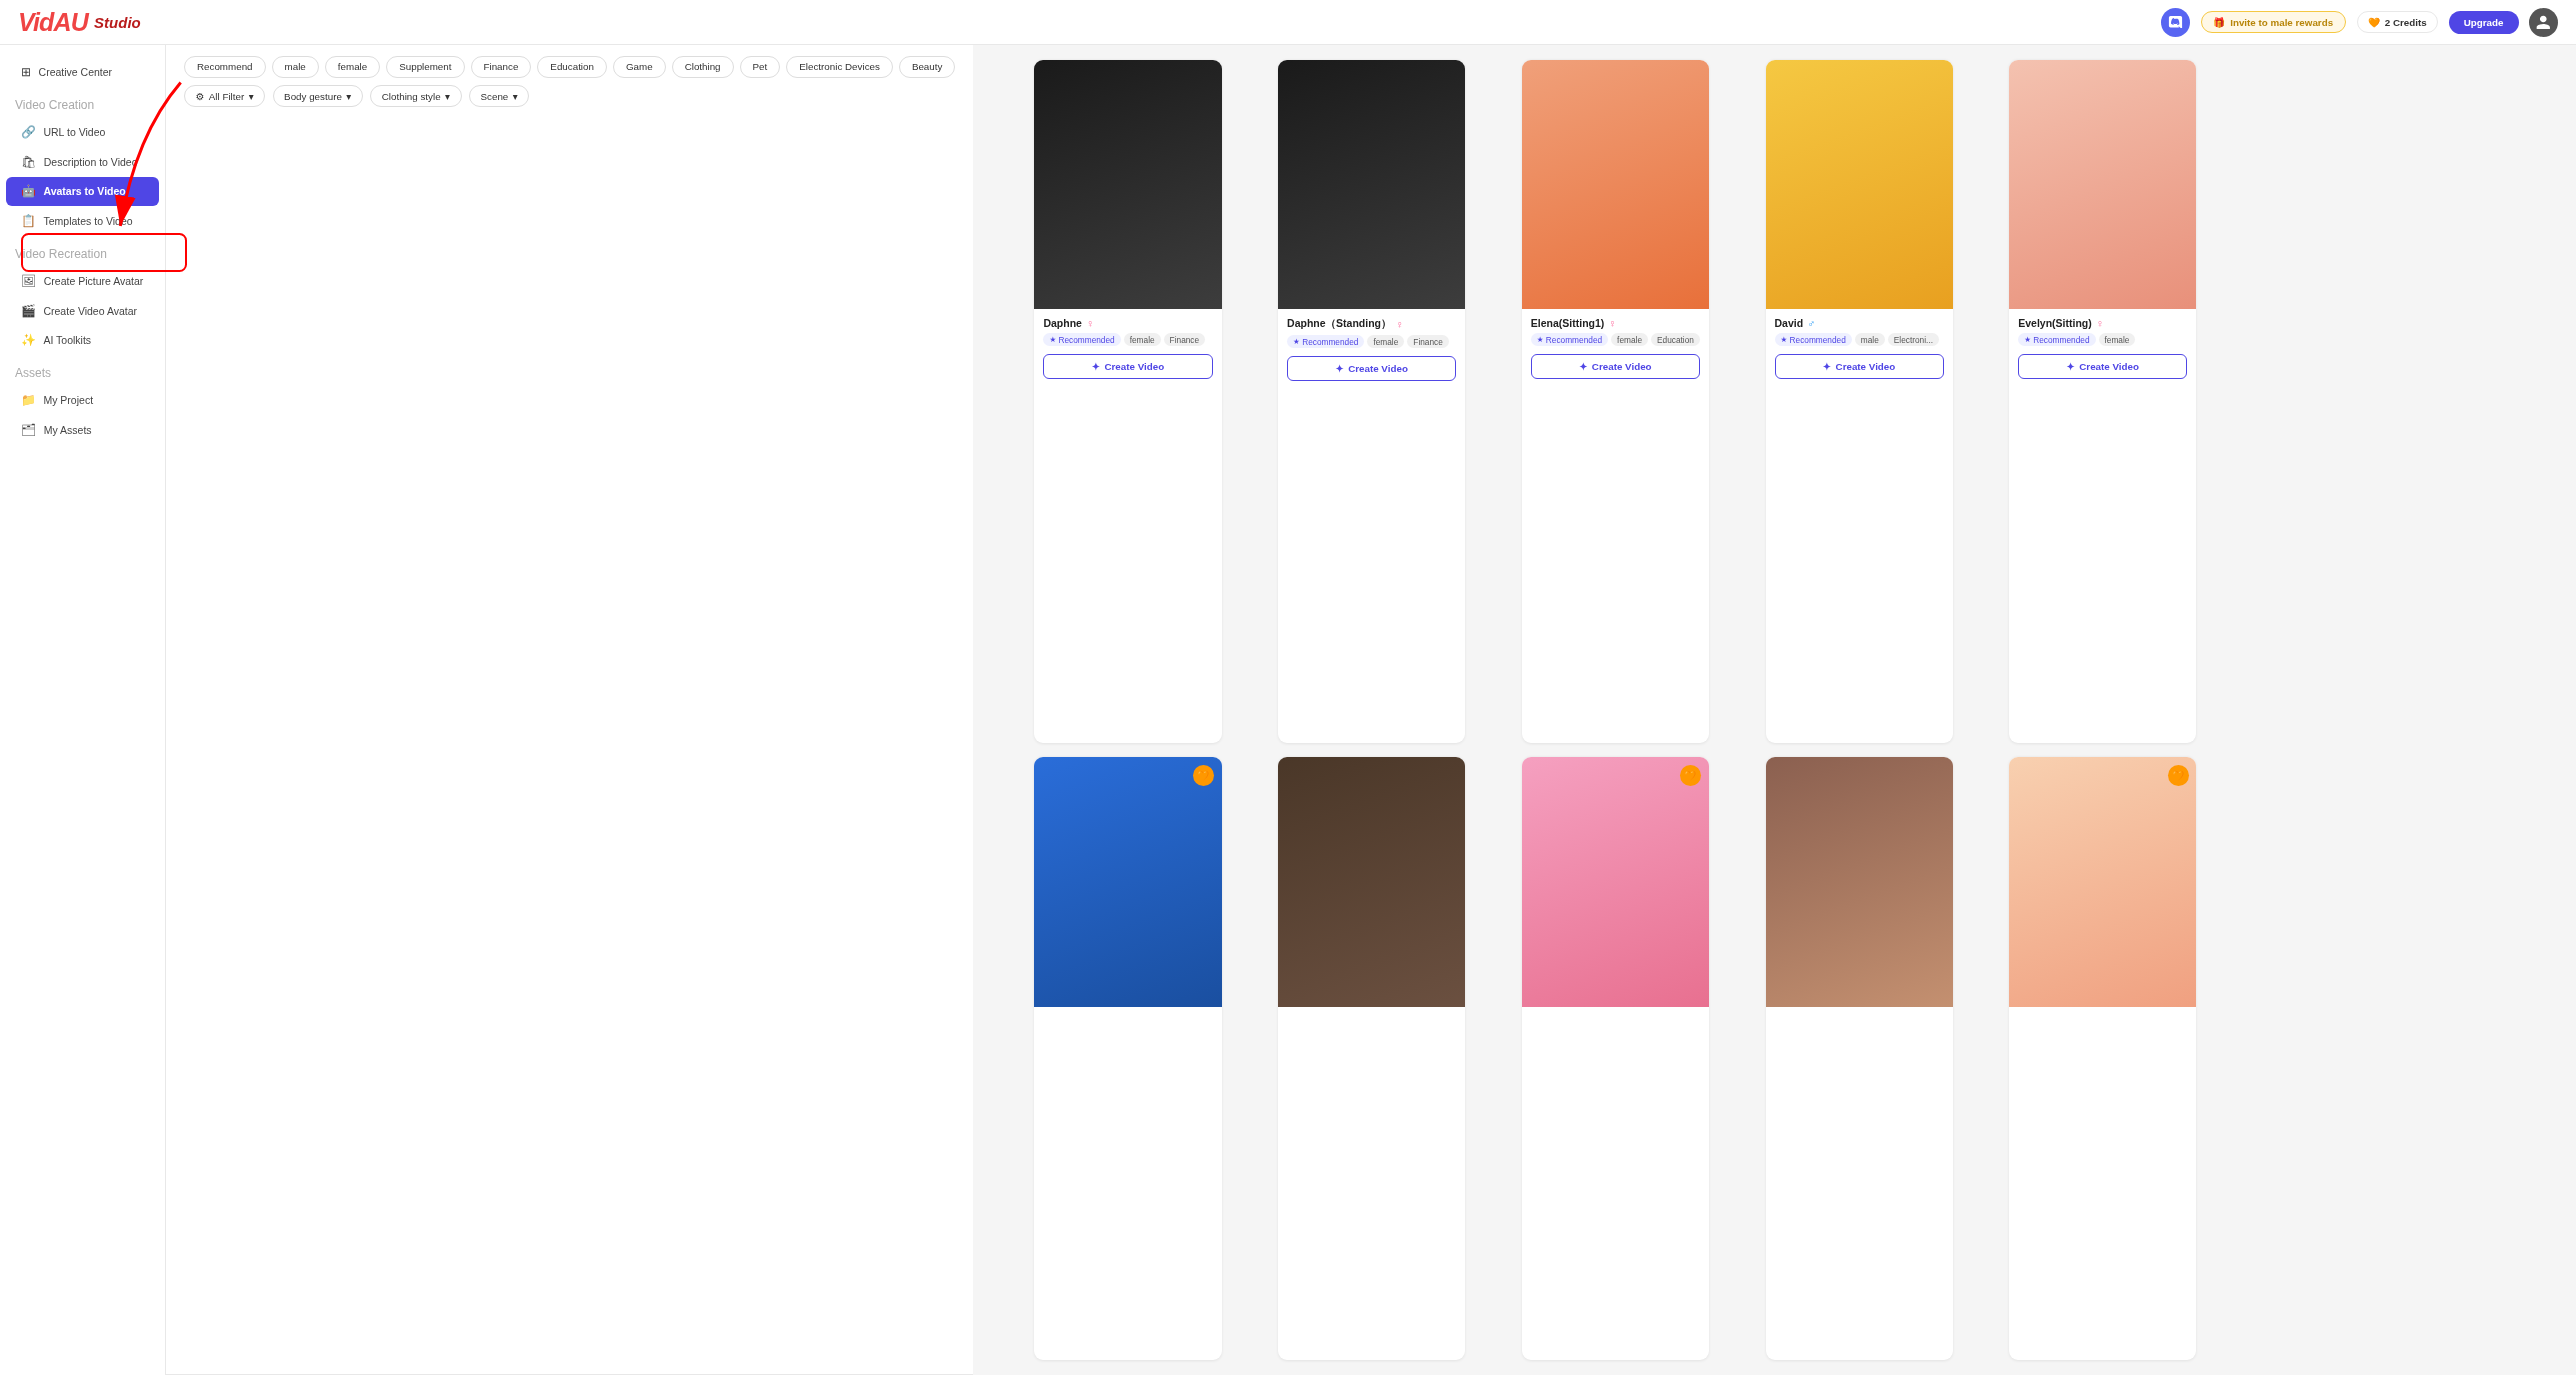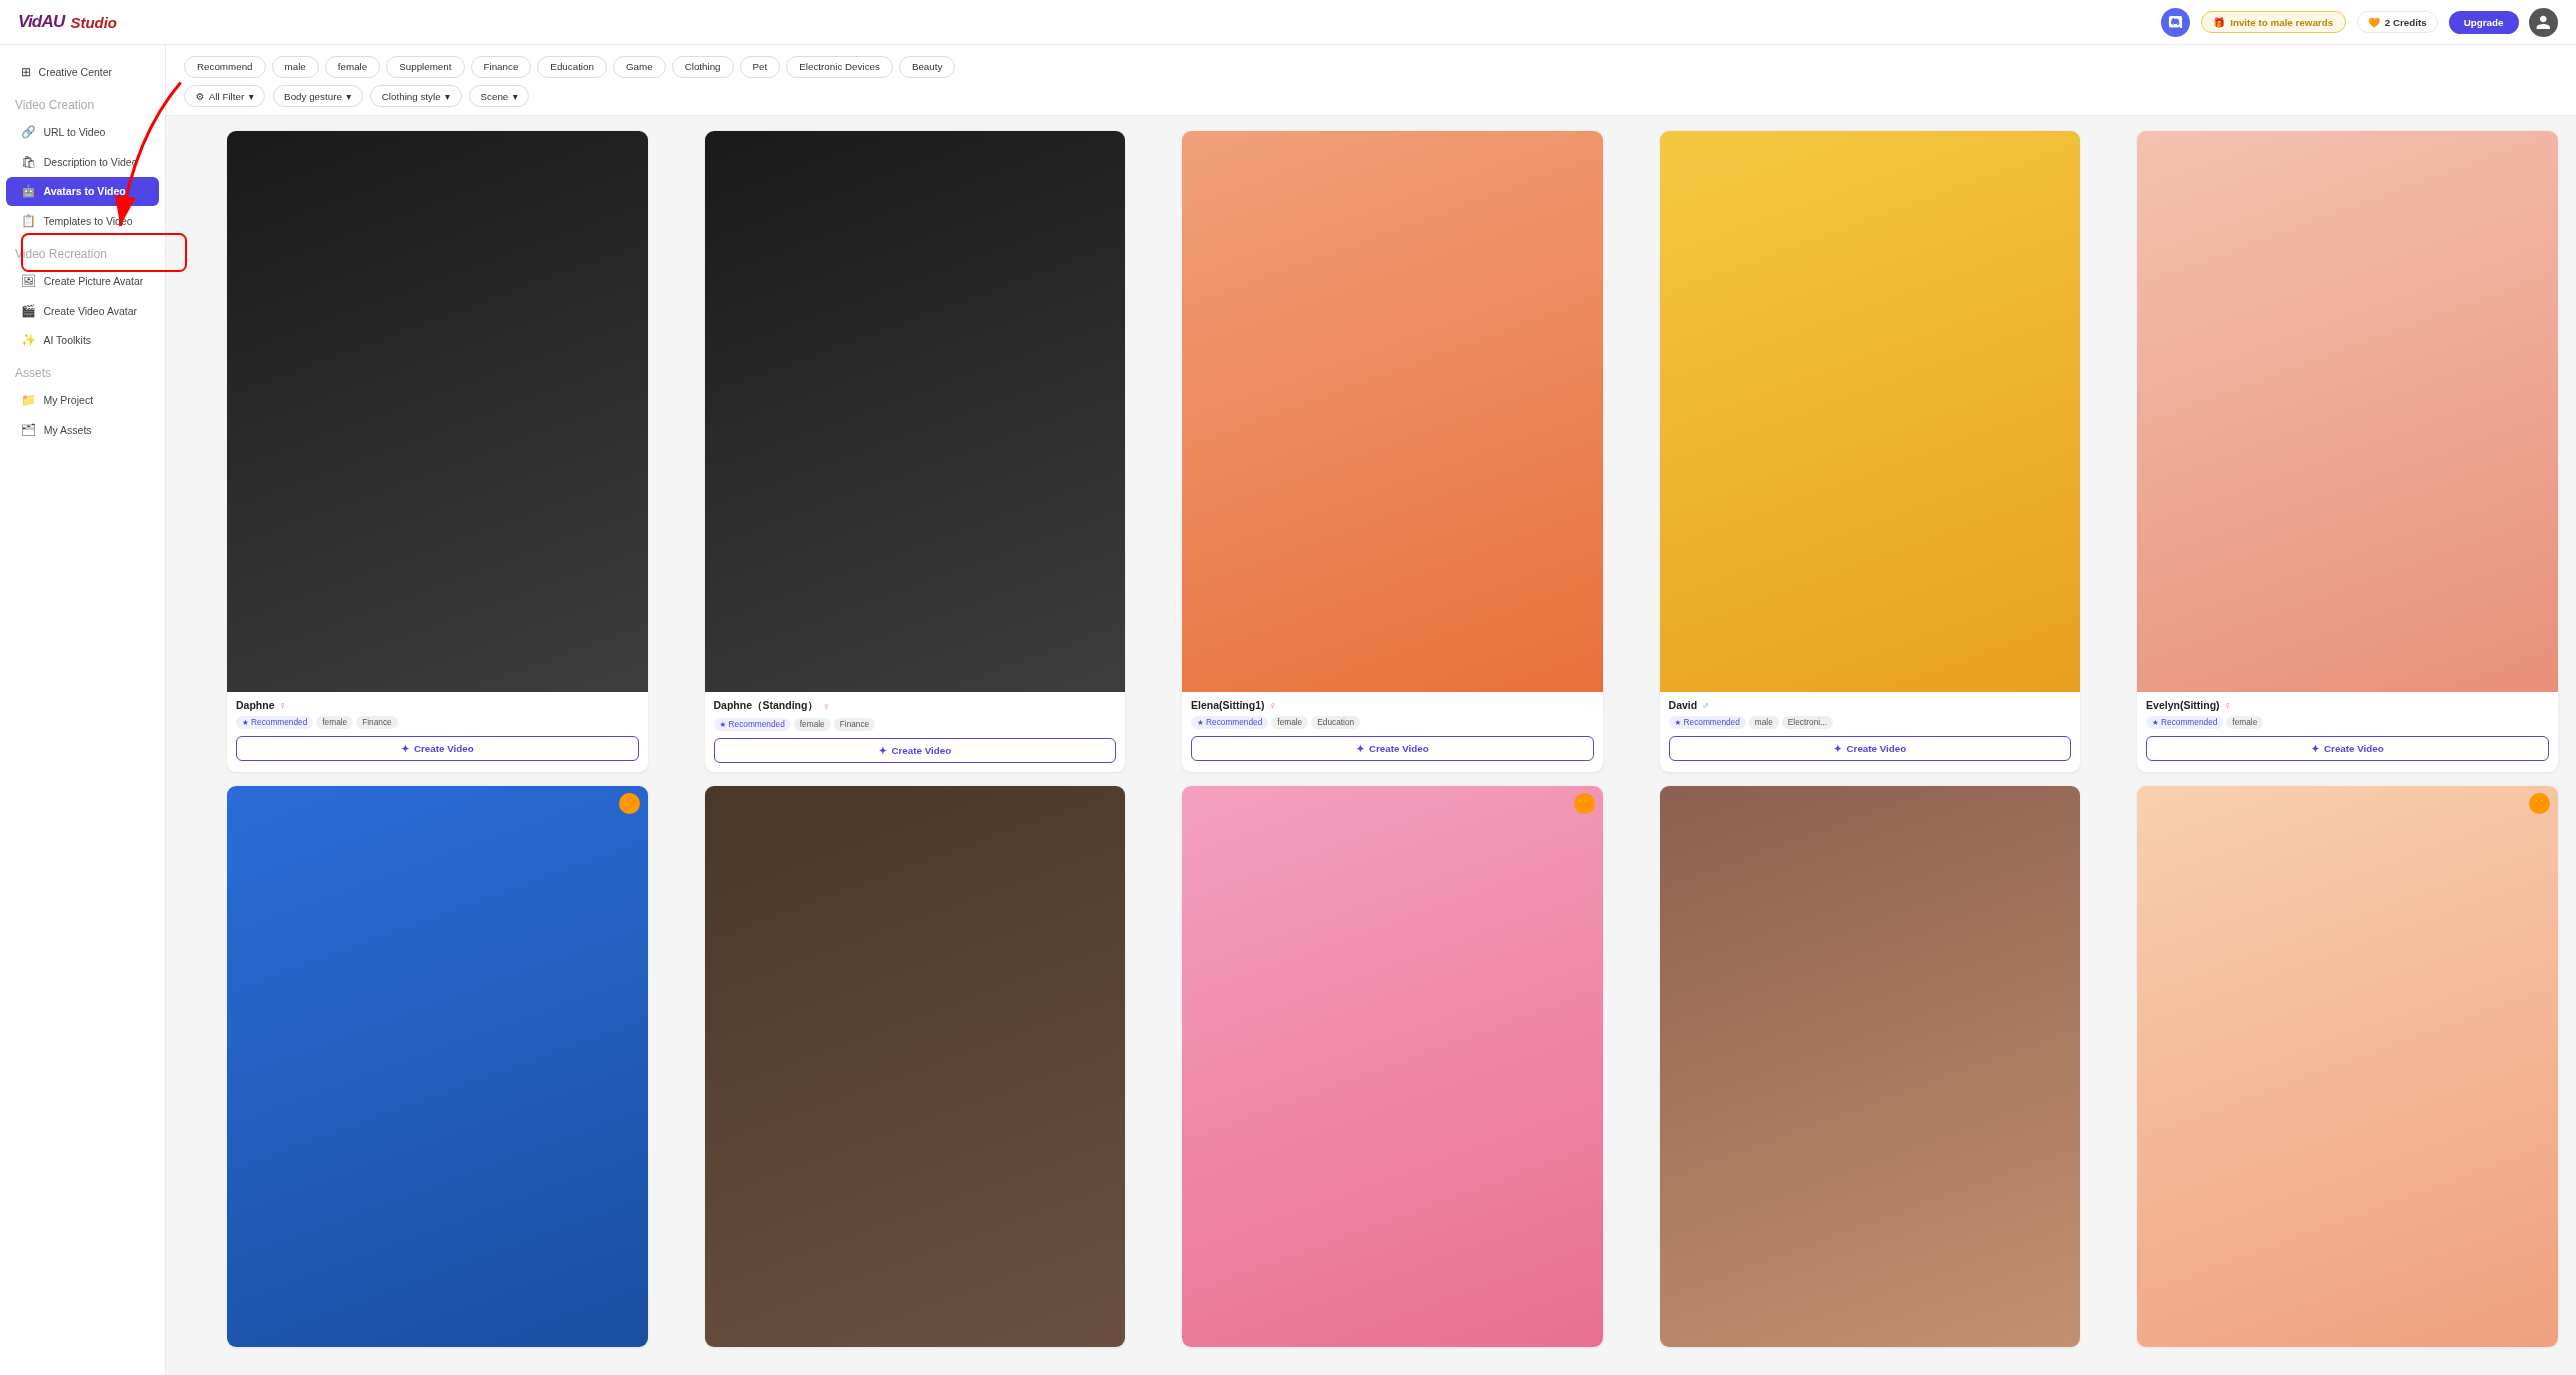--- a/index.html
+++ b/index.html
@@ -11,21 +11,21 @@
       border-bottom: 0.8px solid #e8e8e8;
       display: flex;
       align-items: center;
       justify-content: space-between;
       padding: 0 18px;
       height: 45px;
       flex-shrink: 0;
       z-index: 10;
     }
     .logo-area { display: flex; align-items: center; gap: 6px; }
-    .logo-text { font-size: 17px; font-weight: 900; color: #701a75; font-style: italic; letter-spacing: -0.8px; }
+    .logo-text { font-size: 25px; font-weight: 900; color: #ef4444; font-style: italic; letter-spacing: -0.8px; }
     .logo-studio { font-size: 15px; font-weight: 600; color: #b91c1c; font-style: italic; }
     .topbar-right { display: flex; align-items: center; gap: 10.5px; }
     .discord-btn {
       width: 29px; height: 29px; background: #5865F2; border-radius: 50%; display: flex; align-items: center; justify-content: center; color: #fff; font-size: 13.6px; cursor: pointer;
     }
     .invite-btn {
       background: #fff8e6; border: 1.1px solid #f5c842; border-radius: 15px; padding: 4.5px 12px; font-size: 9.8px; font-weight: 600; color: #b8860b; display: flex; align-items: center; gap: 4.5px; cursor: pointer;
     }
     .credits-btn {
       background: #fff; border: 1.1px solid #e8e8e8; border-radius: 15px; padding: 4.5px 10.5px; font-size: 9.8px; font-weight: 600; color: #333; display: flex; align-items: center; gap: 4.5px; cursor: pointer;
@@ -44,21 +44,21 @@
     }
     .sidebar-section-label { font-size: 12px; color: #aaa; font-weight: 400; padding: 10.5px 15px 4.5px; text-transform: none; letter-spacing: 0; }
     .sidebar-item {
       display: flex; align-items: center; gap: 7.5px; padding: 7.5px 15px; font-size: 10.5px; color: #444; cursor: pointer; border-radius: 6px; margin: 0.8px 6px; transition: background 0.15s;
     }
     .sidebar-item.active { background: #4f46e5; color: #fff; font-weight: 600; }
     .sidebar-item.active .sidebar-icon { color: #fff; }
     .sidebar-icon { font-size: 12px; flex-shrink: 0; }
 
     
-    .content-area { flex: 1; overflow-y: auto; display: flex; flex-direction: column; }
+    .content-area { flex: 1; overflow-y: auto; display: flex; flex-direction: row; }
 
     
     .filter-bar {
       background: #fff; padding: 10.5px 18px 0; border-bottom: 0.8px solid #e8e8e8; flex-shrink: 0;
     }
     .category-tags { display: flex; flex-wrap: wrap; gap: 6px; padding-bottom: 7.5px; }
     .tag-btn {
       border: 1.1px solid #ddd; border-radius: 15px; padding: 4.5px 12px; font-size: 9.8px; background: #fff; color: #333; cursor: pointer; font-weight: 500; transition: all 0.15s;
     }
     .sub-filters { display: flex; gap: 7.5px; padding-bottom: 7.5px; }

